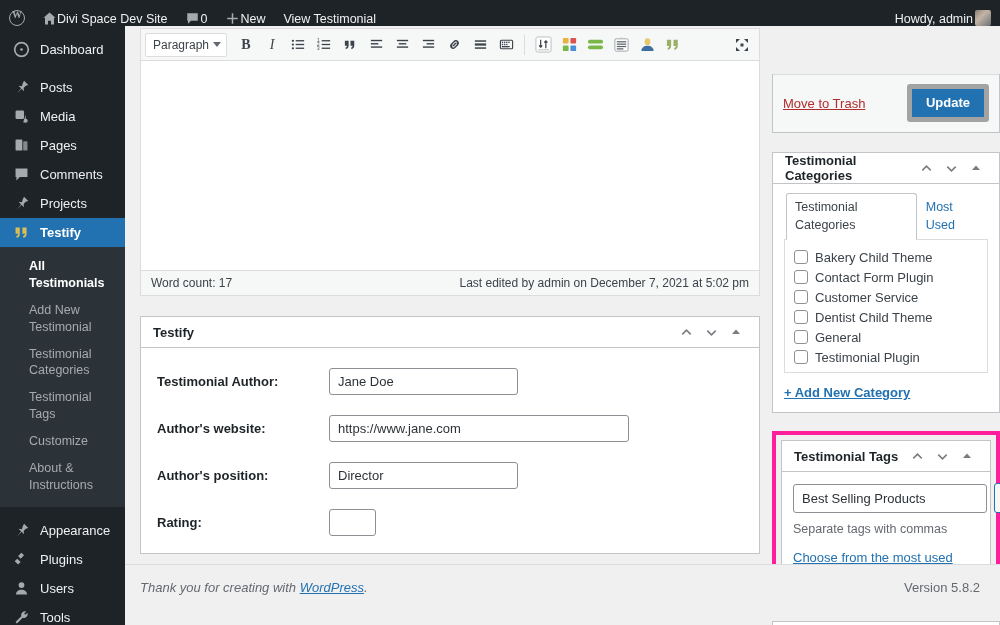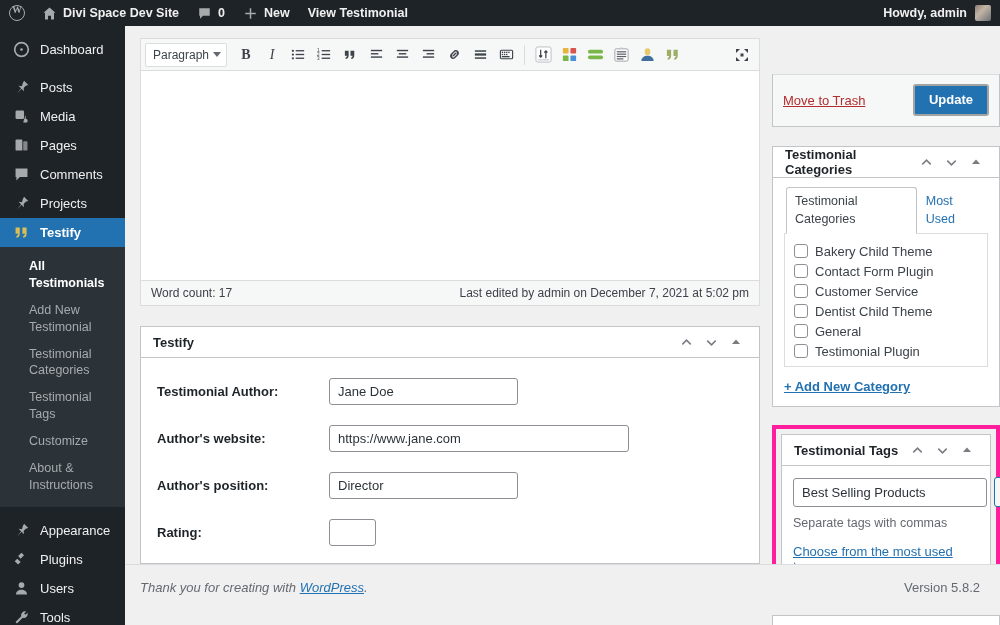--- a/index.html
+++ b/index.html
@@ -14,22 +14,22 @@
   }
 
   
   #adminbar {
     position:absolute; top:0; left:0; width:1000px; height:26px;
     background:#1d2327; color:#f0f0f1;
     display:flex; align-items:center;
     font-size:12.5px;
   }
   #adminbar .ab-item {
-    display:flex; align-items:center; gap:6px;
-    height:26px; padding:0 9px; color:#f0f0f1; white-space:nowrap;font-weight:bold;
+    display:flex; align-items:flex-end; gap:0;
+    height:26px; padding:0 9px; color:#f0f0f1; white-space:nowrap;
   }
   #adminbar .ab-item.logo { padding:0 8px 0 9px; }
   #adminbar .spacer { flex:1; }
   .wp-logo {
     width:16px; height:16px; border-radius:50%;
     border:1.6px solid #a7aaad; position:relative; display:inline-block;
   }
   .wp-logo::before {
     content:"W"; position:absolute; left:0; right:0; top:-2px;
     font-size:10px; text-align:center; color:#a7aaad;
@@ -67,21 +67,21 @@
     display:block; padding:5px 11px 5px 29px; font-size:12.5px;
     color:#a7aaad; text-decoration:none; line-height:1.35;
   }
   .submenu a.current { color:#fff; font-weight:700; }
   .menu-icon { width:20px; height:20px; display:flex; align-items:center; justify-content:center; }
 
   
   #wpbody { position:absolute; top:26px; left:125px; width:875px; height:599px; }
   #post-body { position:absolute; top:0; left:0; width:875px; height:570px; }
 
-  #postbox-main { position:absolute; left:15px; top:12px; width:620px; }
+  #postbox-main { position:absolute; left:15px; top:2px; width:620px; }
   #postbox-side { position:absolute; left:647px; top:0; width:228px; }
 
   
   #editor-wrap { background:#fff; border:1px solid #dcdcde; }
   #mce-toolbar {
     display:flex; align-items:center; gap:0;
     height:32px; padding:2px 4px; background:#f6f7f7;
     border-bottom:1px solid #dcdcde;
   }
   .tb-btn {
@@ -136,21 +136,21 @@
     position:relative; height:auto;margin-top:48px;
   }
   #major-publishing-actions {
     display:flex; align-items:center; justify-content:space-between;
     padding:9px 10px 10px 10px; background:#f6f7f7; border-top:1px solid #dcdcde;
   }
   .trash-link {
     color:#b32d2e; font-size:13px; text-decoration:underline; cursor:pointer;
   }
   .btn-primary {
-    background:#2271b1; border:2px solid #a3a3a3; color:#fff;
+    background:#2271b1; border:5px solid #a3a3a3; color:#fff;
     border-radius:3px; font-size:13px; font-weight:600;
     padding:5px 14px; cursor:pointer; line-height:1.4;
     font-family:"Liberation Sans", sans-serif;
   }
 
   .tabs-nav { display:flex; align-items:flex-end; padding:0 0 0 2px; margin:0 0 -1px 0; position:relative; z-index:2; }
   .tab {
     font-size:12.5px; padding:5px 8px; cursor:pointer; color:#2271b1;
     border:1px solid transparent; border-radius:3px 3px 0 0; line-height:1.4;
   }

